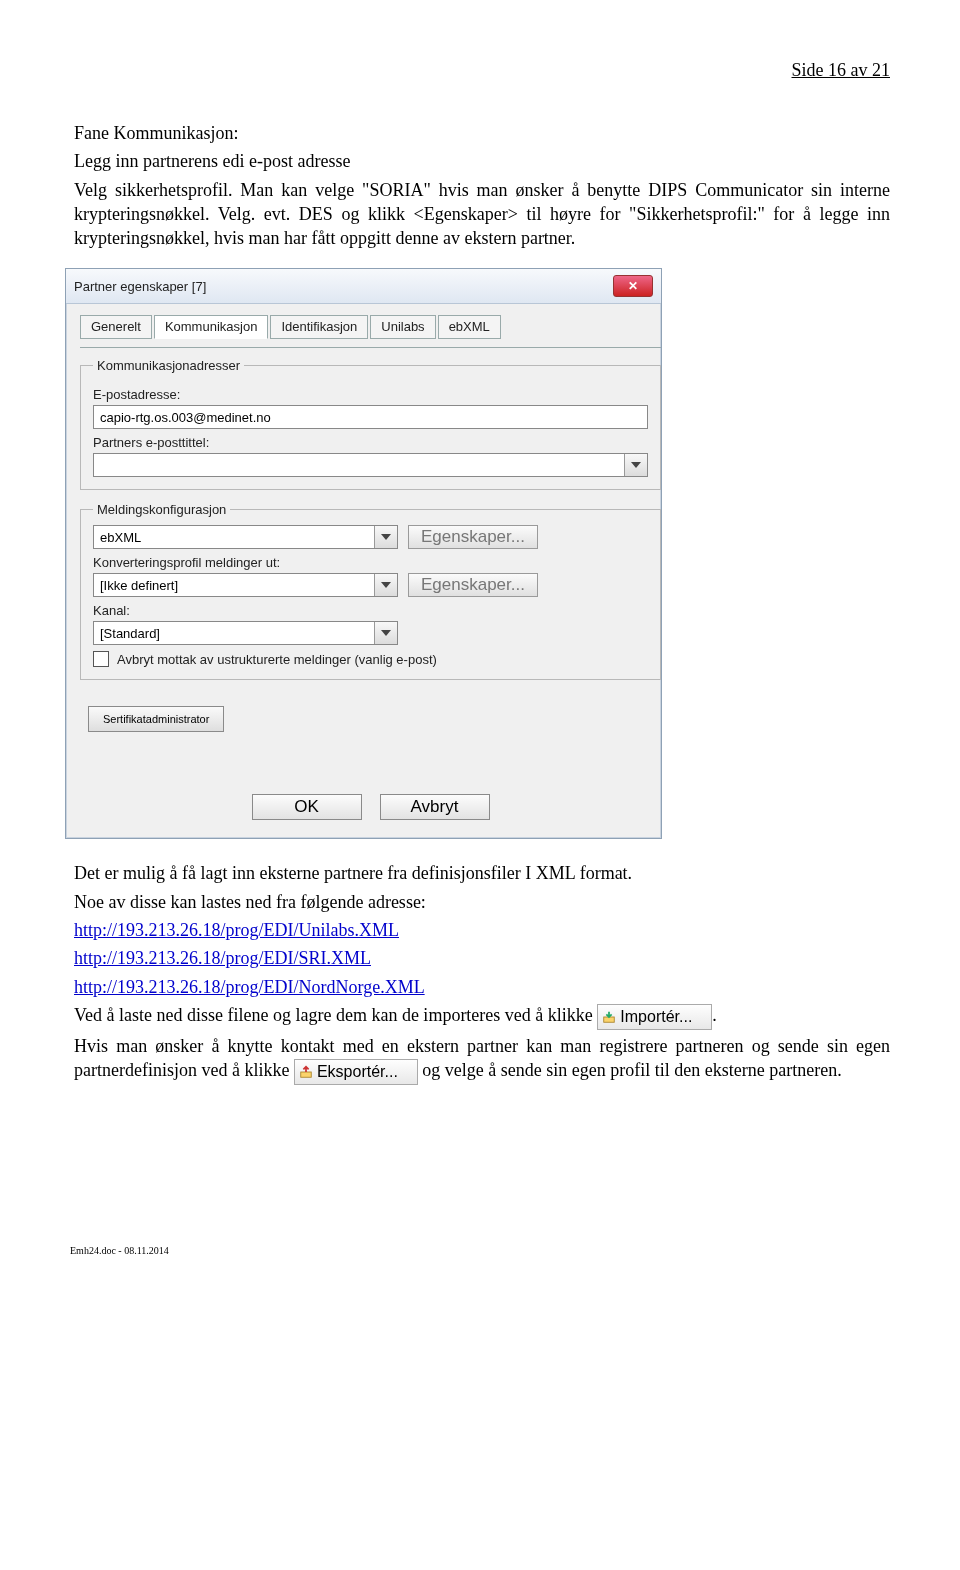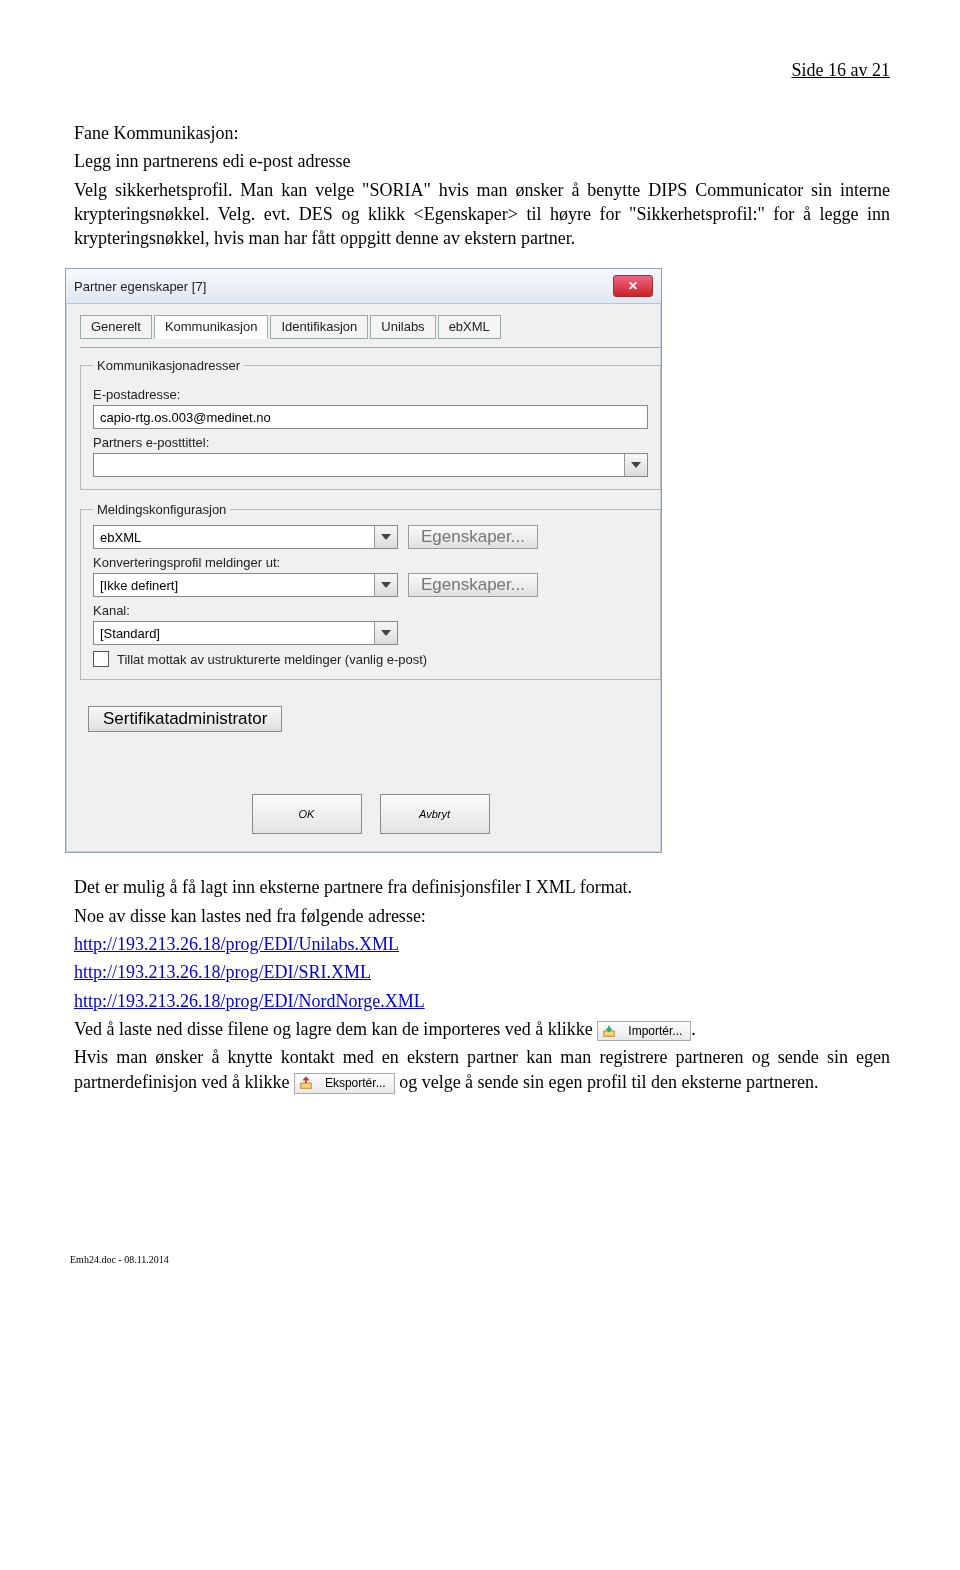--- a/index.html
+++ b/index.html
@@ -101,35 +101,35 @@
     font-family: inherit;
     font-size: 17px;
     color: #777;
   }
   .chk-row { display:flex; align-items:center; gap:8px; margin-top:6px; }
   .chkbox { width:14px; height:14px; border:1px solid #555; background:#fff; }
   .cert-btn {
     height: 26px; padding: 0 14px;
     border: 1px solid #8a8a8a;
     background: linear-gradient(#fafafa,#dedede);
-    font-family: inherit; font-size: 17px;
+    font-family: inherit; font-size: 11px;
     margin: 14px 0 14px 8px;
   }
   .bottom-buttons { display:flex; justify-content:center; gap:18px; padding:8px 0 4px 0;}
   .dlg-btn {
-    width: 110px; height: 40px;
+    width: 110px; height: 26px;
     border: 1px solid #8a8a8a;
     background: linear-gradient(#fcfcfc,#e3e3e3);
-    font-family: inherit; font-size: 11px; font-style: italic;
+    font-family: inherit; font-size: 17px;
   }
   .inline-btn {
-    display: inline-flex; align-items:center; gap:12px;
-    font-family: Tahoma, sans-serif; font-size: 12px;
+    display: inline-flex; align-items:center; gap:4px;
+    font-family: Tahoma, sans-serif; font-size: 16px;
     border: 1px solid #aaa; background: linear-gradient(#fefefe,#e8e8e8);
-    padding: 1px 8px 1px 4px;
+    padding: 1px 19px 1px 4px;
     vertical-align: middle;
   }
   .icon-svg { width:14px; height:14px; }
   .sel-narrow .select-wrap { flex: 0 0 305px; }
 </style>
 </head>
 <body>
 
 <div class="page-number">Side 16 av 21</div>
 
@@ -204,21 +204,21 @@
           <div class="select-arrow">
               <svg viewBox="0 0 10 6">
                 <path d="M0 0 L5 6 L10 0 Z" fill="#444"></path>
               </svg>
             </div>
         </div>
       </div>
 
       <div class="chk-row">
         <span class="chkbox"></span>
-        <span>Tillat mottak av ustrukturerte meldinger (vanlig e-post)</span>
+        <span>Avbryt mottak av ustrukturerte meldinger (vanlig e-post)</span>
       </div>
     </fieldset>
 
     <button class="cert-btn">Sertifikatadministrator</button>
 
     <div style="height:40px"></div>
     <div class="bottom-buttons">
       <button class="dlg-btn">OK</button>
       <button class="dlg-btn">Avbryt</button>
     </div>

